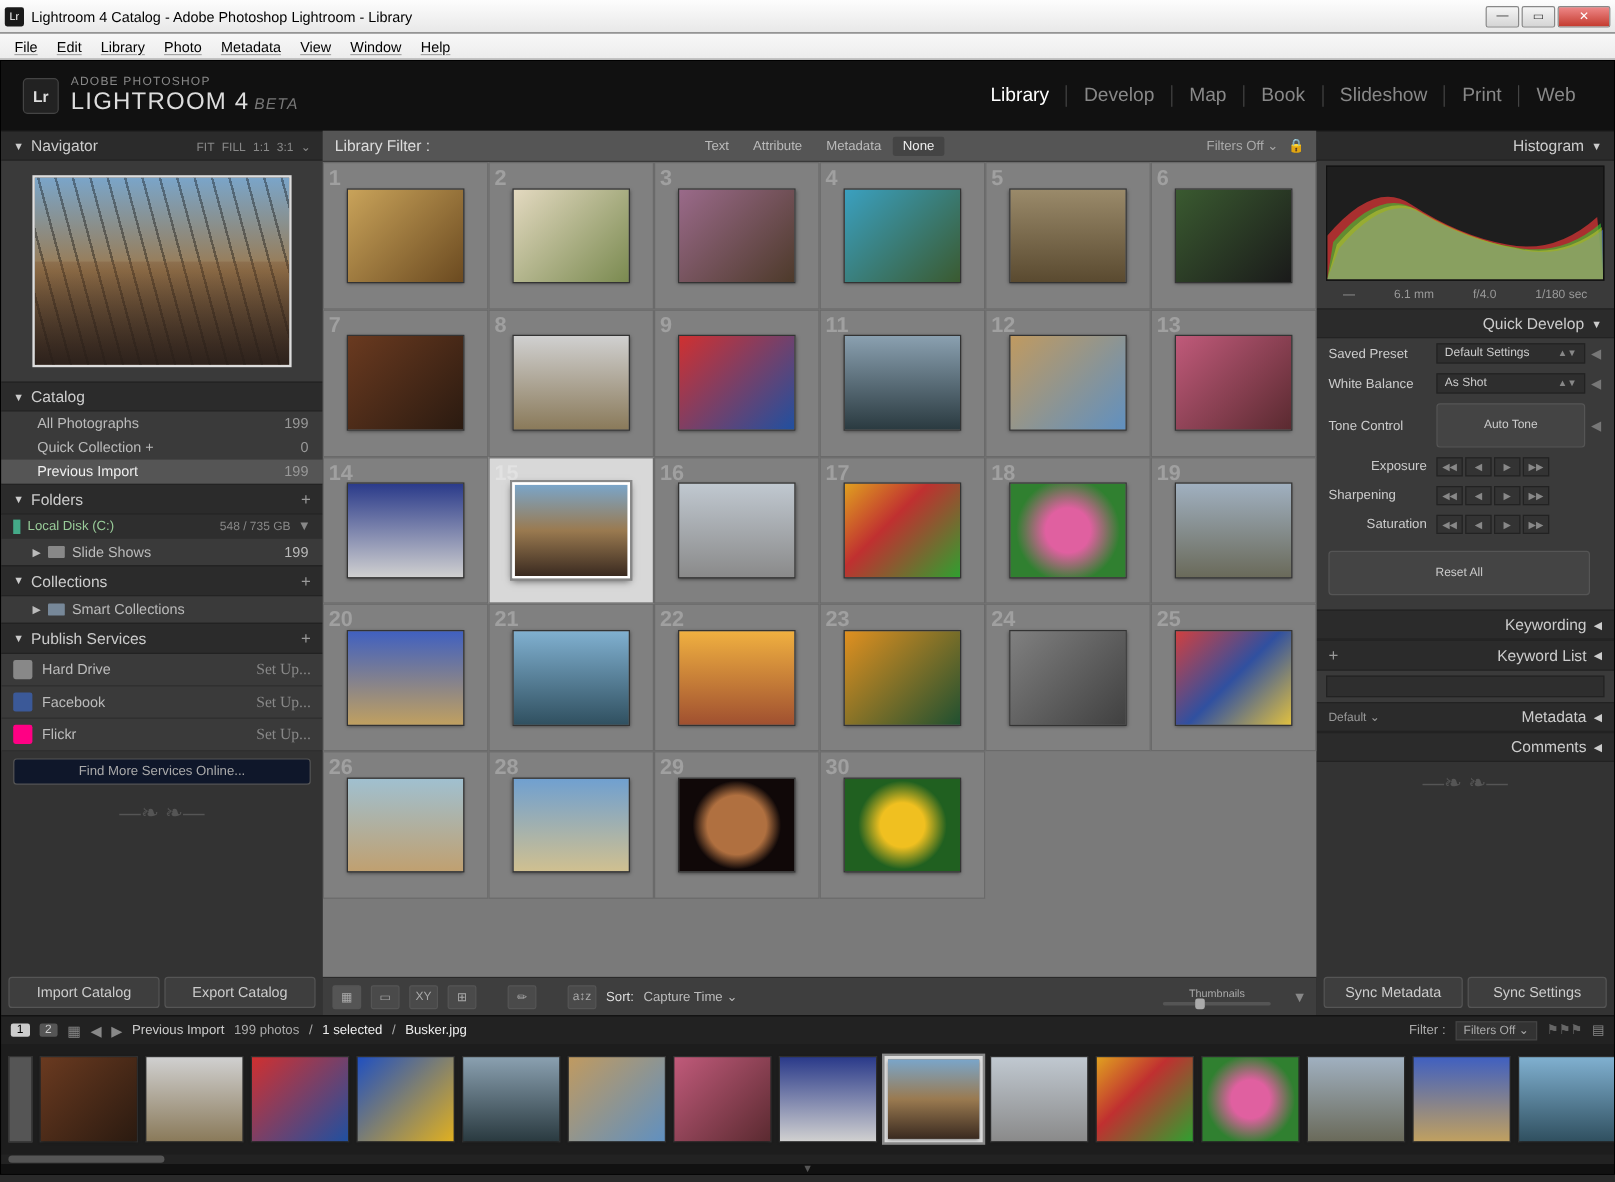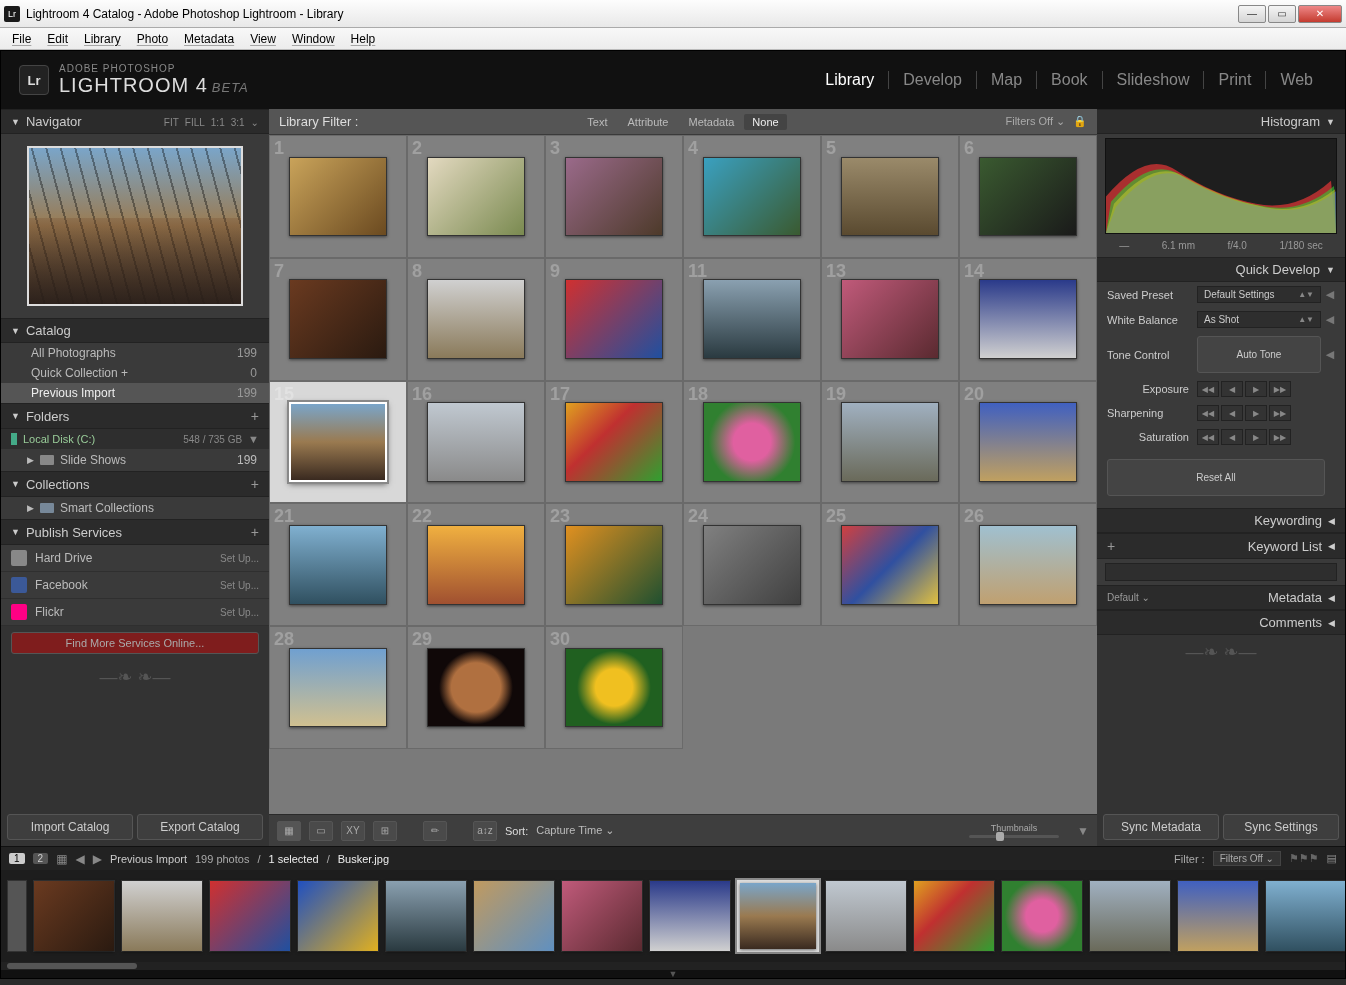--- a/index.html
+++ b/index.html
@@ -61,22 +61,22 @@
 .folders-disk .size { margin-left:auto; color:#888; font-size:10px;}
 .folders-disk .tri2 { margin-left:6px; color:#888;}
 .folder-sub { display:flex; align-items:center; padding:4px 12px 4px 26px; font-size:12px; color:#bbb;}
 .folder-sub .count { margin-left:auto;}
 .folder-sub .tri3 { margin-right:6px; font-size:9px;}
 .folder-sub .foldicon { width:14px; height:10px; background:#888; margin-right:6px; border-radius:1px;}
 
 
 .pubrow { display:flex; align-items:center; padding:5px 10px; font-size:12px; color:#bbb; border-bottom:1px solid #2f2f2f;}
 .pubrow .picon { width:16px; height:16px; margin-right:8px; border-radius:2px;}
-.pubrow .setup { margin-left:auto; font-size:10px; color:#888;}
-.pubbtn { margin:6px 10px; padding:4px; text-align:center; background:#7f1d1d; border:1px solid #555; border-radius:3px; font-size:11px; color:#aaa;}
+.pubrow .setup { margin-left:auto; font-size:13px; color:#888;font-family:Liberation Serif, serif;}
+.pubbtn { margin:6px 10px; padding:4px; text-align:center; background:#0f172a; border:1px solid #555; border-radius:3px; font-size:11px; color:#aaa;}
 
 
 .ornament { text-align:center; color:#555; font-size:18px; padding:6px 0;}
 
 
 .left-bottom { display:flex; gap:4px; padding:6px;}
 .left-bottom button, .right-bottom button { flex:1; background:#3e3e3e; border:1px solid #555; color:#ccc; font-size:12px; padding:5px 4px; border-radius:3px;}
 
 
 .filterbar { height:26px; background:#555; display:flex; align-items:center; padding:0 10px; font-size:11px; color:#ccc; border-bottom:1px solid #3a3a3a;}
@@ -365,20 +365,24 @@
             </div>
             <div class="cell">
               <span class="num">9</span>
               <div class="thumb c8"></div>
             </div>
             <div class="cell">
               <span class="num">11</span>
               <div class="thumb c10"></div>
             </div>
             <div class="cell">
+              <span class="num">12</span>
+              <div class="thumb c11"></div>
+            </div>
+            <div class="cell">
               <span class="num">13</span>
               <div class="thumb c12"></div>
             </div>
             <div class="cell">
               <span class="num">14</span>
               <div class="thumb c13"></div>
             </div>
             <div class="cell selected">
               <span class="num">15</span>
               <div class="thumb c14"></div>

